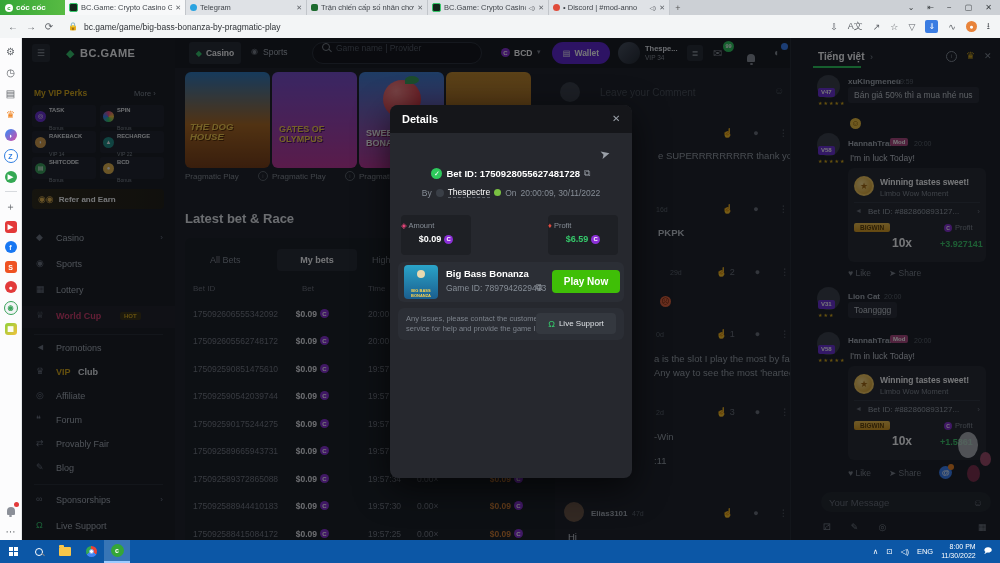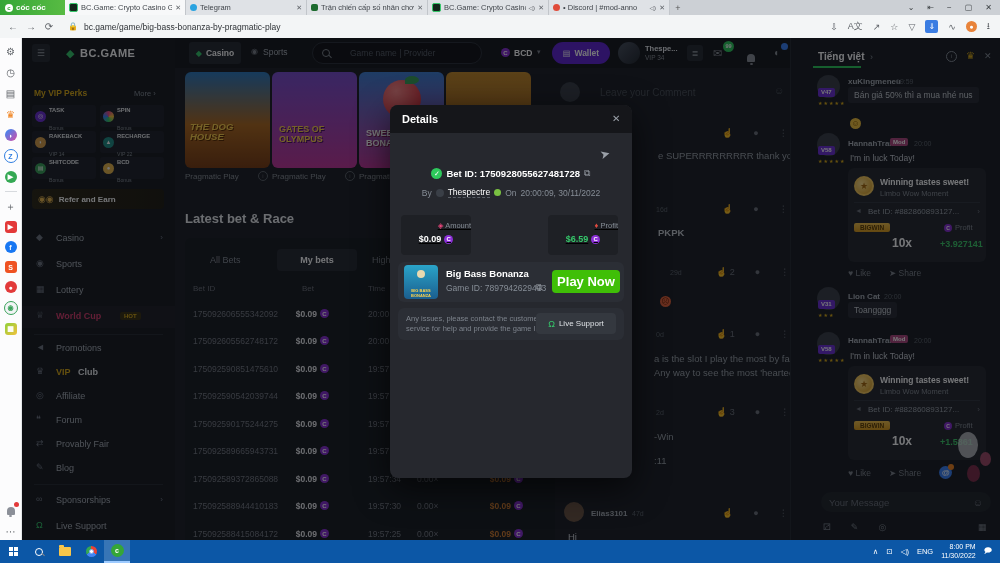--- a/index.html
+++ b/index.html
@@ -99,26 +99,26 @@
   .bal{position:absolute;border-radius:50%;}
 
   
   .ovl{position:absolute;left:0;top:0;width:978px;height:502px;background:rgba(4,5,9,.55);z-index:40;}
   .modal{position:absolute;left:368px;top:67px;width:242px;height:373px;background:#26282e;border-radius:8px;z-index:60;
     box-shadow:0 10px 34px rgba(0,0,0,.65);}
   .mhead{position:absolute;left:0;top:0;width:242px;height:28px;background:#15161a;border-radius:8px 8px 0 0;}
   .mrow{position:absolute;left:0;width:242px;display:flex;justify-content:center;align-items:center;gap:4px;}
   .gcheck{width:11px;height:11px;border-radius:50%;background:#2ec95c;color:#fff;font-size:7px;line-height:11px;text-align:center;}
   .copyic{color:#9aa0a8;font-size:9px;}
-  .scard{position:absolute;top:110px;width:70px;height:40px;background:#1e2025;border-radius:4px;text-align:right;text-decoration:underline;}
+  .scard{position:absolute;top:110px;width:70px;height:40px;background:#1e2025;border-radius:4px;text-align:left;}
   .scl{font-size:7.5px;color:#868d96;margin-top:6px;}
   .scv{font-size:9px;margin-top:4px;display:flex;justify-content:center;gap:3px;align-items:center;}
   .gcard{position:absolute;left:8px;width:226px;background:#2b2e35;border-radius:6px;}
   .playbtn{position:absolute;left:154px;top:8px;width:68px;height:23px;background:#3fbf07;border-radius:4px;
-    color:#fff;font-size:13px;font-weight:bold;display:flex;align-items:center;justify-content:center;}
+    color:#fff;font-size:10px;font-weight:bold;display:flex;align-items:center;justify-content:center;}
   .supbtn{position:absolute;left:138px;top:5px;width:80px;height:21px;background:#34383f;border-radius:4px;
     color:#dde0e4;font-size:8px;display:flex;align-items:center;justify-content:center;gap:4px;}
 
   
   .taskbar{position:absolute;left:0;top:540px;width:1000px;height:23px;background:#0c57a6;display:flex;align-items:center;color:#fff;z-index:80;}
   .tbi{width:26px;height:23px;display:flex;align-items:center;justify-content:center;flex:none;}
   .winlogo{display:grid;grid-template-columns:4px 4px;grid-template-rows:4px 4px;gap:1px;}
   .winlogo i{background:#fff;}
   .folder{width:12px;height:9px;background:#f8c64a;border-radius:1px;position:relative;}
   .folder::before{content:"";position:absolute;left:0;top:-2px;width:5px;height:2px;background:#f8c64a;border-radius:1px 1px 0 0;}
@@ -313,21 +313,21 @@
       </div>
     </div>
 
     <div class="bheader">
       <div class="chip" style="left:14px;top:4px;width:52px;height:22px;gap:4px;font-size:8.5px;">
         <span style="color:#35c76a;font-size:8px;">◆</span>
         <span style="color:#fff;font-weight:bold;">Casino</span>
       </div>
       <span class="tx" style="left:76px;top:9px;color:#7c828b;font-size:8px;">◉</span>
       <span class="tx" style="left:88px;top:9px;color:#aab0b8;font-size:8.5px;">Sports</span>
-      <div style="position:absolute;left:137px;top:4px;width:170px;height:22px;background:#121317;border:1px solid #2c3038;border-radius:12px;display:flex;align-items:center;gap:20px;padding-left:9px;box-sizing:border-box;">
+      <div style="position:absolute;left:137px;top:4px;width:170px;height:22px;background:#121317;border:1px solid #2c3038;border-radius:12px;display:flex;align-items:flex-start;gap:6px;padding-left:9px;box-sizing:border-box;">
         <i class="ic-search"></i>
         <span style="color:#565c66;font-size:8.5px;">Game name | Provider</span>
       </div>
       <span class="coin" style="position:absolute;left:326px;top:10px;">C</span>
       <span class="tx" style="left:339px;top:10px;color:#fff;font-size:8.5px;font-weight:bold;">BCD</span>
       <span class="tx" style="left:362px;top:10px;color:#7c828b;font-size:7px;">▾</span>
       <div style="position:absolute;left:377px;top:4px;width:58px;height:22px;background:#5f24d2;border-radius:12px;display:flex;align-items:center;justify-content:center;gap:4px;">
         <span style="color:#fff;font-size:8px;">▤</span>
         <span style="color:#fff;font-size:8.5px;font-weight:bold;">Wallet</span>
       </div>

